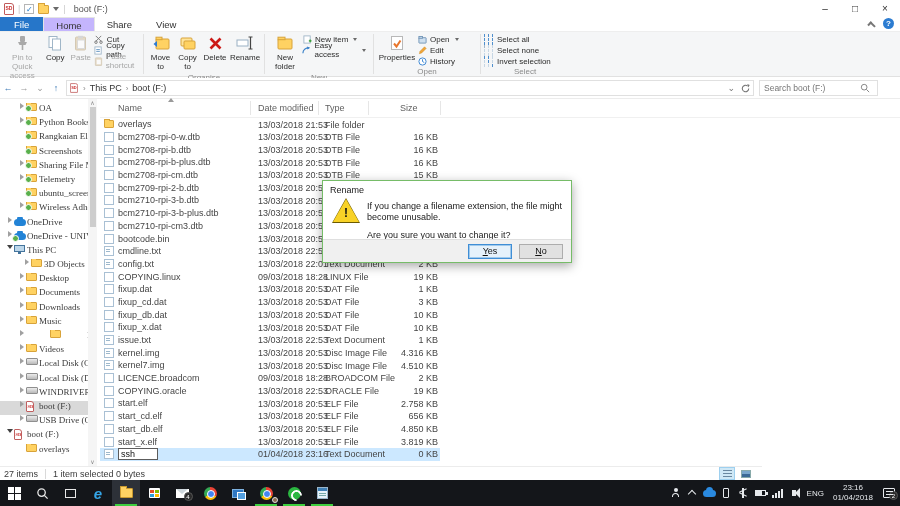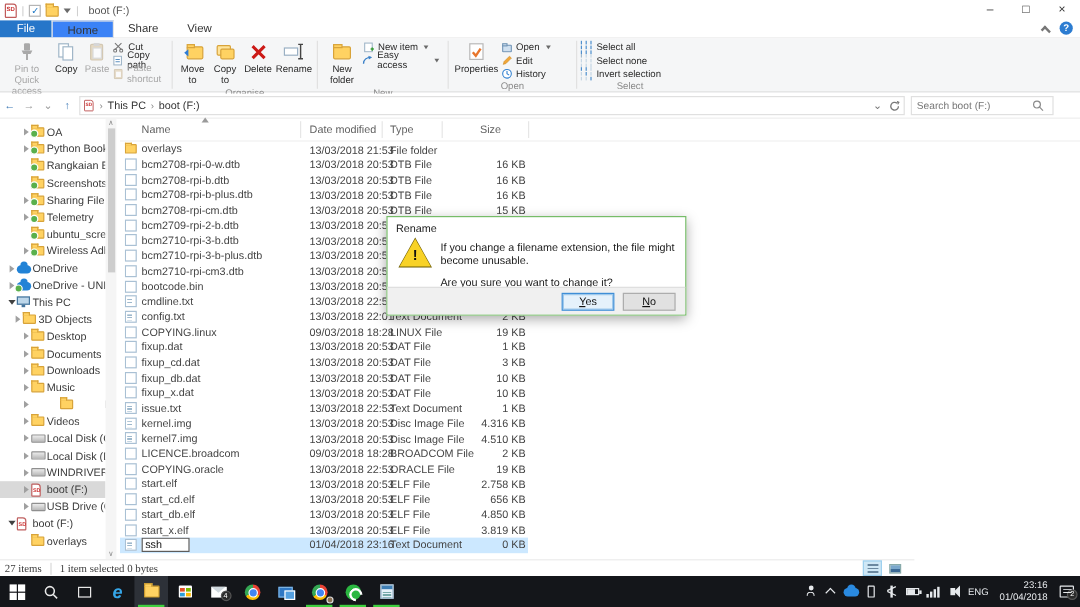--- a/index.html
+++ b/index.html
@@ -17,21 +17,21 @@
   .mini-folder::before { content:""; position:absolute; top:-3px; left:-1px; width:5px; height:2px; background:#ffd262; border:1px solid #d8a33a; border-bottom:none; }
   .dd-tri { width:0; height:0; border-left:3px solid transparent; border-right:3px solid transparent; border-top:4px solid #6a6a6a; }
   #titlebar .title-text { margin-left:4px; color:#555; }
   .winbtns { position:absolute; right:0; top:0; height:17px; display:flex; }
   .winbtn { width:30px; height:17px; display:flex; align-items:center; justify-content:center; color:#333; font-size:10px; }
 
   
   #tabsrow { position:absolute; top:17px; left:0; width:900px; height:15px; background:#fff; display:flex; font-size:9.5px; border-bottom:1px solid #eee; }
   .tab { padding:1px 12px 0 12px; display:flex; align-items:center; color:#333; }
   .tab.file { background:#2676c9; color:#fff; padding:0 14px; }
-  .tab.active { background:#3b82f6; border:1px solid #e4e4e4; border-bottom:none; }
+  .tab.active { background:#c4b5fd; border:1px solid #e4e4e4; border-bottom:none; }
   .ribbon-mini { position:absolute; right:6px; top:18px; display:flex; gap:8px; align-items:center; }
   .chev-up { width:7px; height:5px; border-left:2px solid #777; border-top:2px solid #777; transform:rotate(45deg); margin-top:3px; }
   .help-q { width:11px; height:11px; border-radius:50%; background:#2c7cd1; color:#fff; font-size:8px; font-weight:bold; text-align:center; line-height:11px; }
 
   
   #ribbon { position:absolute; top:32px; left:0; width:900px; height:45px; background:#f5f6f7; border-bottom:1px solid #e1e1e1; display:flex; }
   .rgroup { display:flex; flex-direction:column; padding:1px 2px 0 2px; }
   .rgroup .rcontent { display:flex; flex:1; align-items:flex-start; }
   .rgroup .rlabel { text-align:center; font-size:8px; color:#8a8a8a; height:11px; line-height:11px; }
   .rsep { width:1px; background:#e1e1e1; margin:2px 1px; }
@@ -55,21 +55,21 @@
   .addrbox { height:16px; border:1px solid #e0e0e0; background:#fff; display:flex; align-items:center; flex:0 0 688px; margin-left:2px; padding:0 2px; }
   .crumb { display:flex; align-items:center; gap:4px; color:#333; }
   .crumb .gt { color:#8a8a8a; font-size:8px; }
   .addr-right { margin-left:auto; display:flex; align-items:center; gap:5px; color:#777; }
   .searchbox { height:16px; border:1px solid #e0e0e0; margin-left:5px; flex:0 0 119px; display:flex; align-items:center; padding:0 4px; }
   .searchbox input { border:none; outline:none; width:96px; font-size:8.5px; color:#757575; font-family:"Liberation Sans",sans-serif; }
 
   
   #content { position:absolute; top:99px; left:0; width:900px; height:367px; background:#fff; }
   #tree { position:absolute; top:0; left:0; width:88px; height:367px; overflow:hidden; padding-top:4px; }
-  .titem { display:flex; align-items:center; height:14.2px; font-size:9px; color:#3b3b3b; white-space:nowrap; overflow:hidden; }
+  .titem { display:flex; align-items:flex-start; height:14.2px; font-size:9px; color:#3b3b3b; white-space:nowrap; overflow:hidden;font-family:Liberation Serif, serif; }
   .titem.sel { background:#d9d9d9; }
   .chev { width:9px; flex:0 0 9px; display:flex; align-items:center; justify-content:center; }
   .chev.right::before { content:""; width:0; height:0; border-top:3px solid transparent; border-bottom:3px solid transparent; border-left:4px solid #a0a0a0; }
   .chev.down::before { content:""; width:0; height:0; border-left:3px solid transparent; border-right:3px solid transparent; border-top:4px solid #404040; }
   .tic { flex:0 0 13px; display:flex; align-items:center; justify-content:flex-start; position:relative; }
   .tlabel { overflow:hidden; text-overflow:clip; }
   
   .tfolder { width:11px; height:8px; background:#ffd262; border:1px solid #d8a33a; border-radius:1px; position:relative; }
   .tfolder::before { content:""; position:absolute; top:-3px; left:-1px; width:4px; height:2px; background:#ffd262; border:1px solid #d8a33a; border-bottom:none; }
   .sync::after { content:""; position:absolute; left:-2px; bottom:-2px; width:5px; height:5px; border-radius:50%; background:#59b04c; border:1px solid #fff; }
@@ -113,21 +113,21 @@
   .warn-tri::before { content:""; position:absolute; left:-14.5px; top:-1.5px; width:0; height:0; border-left:14.5px solid transparent; border-right:14.5px solid transparent; border-bottom:25.5px solid #6b5a00; z-index:-1; }
   .warn-tri::after { content:"!"; position:absolute; left:-2px; top:7px; font-weight:bold; font-size:12px; color:#111; }
   #dlg-line1 { line-height:1.2; }
   #dlg-line2 { margin-top:7px; }
   #dlg-btnbar { position:absolute; bottom:0; left:0; width:100%; height:23px; background:#f0f0f0; border-top:1px solid #dfdfdf; display:flex; justify-content:flex-end; align-items:center; gap:7px; padding-right:8px; }
   .dlg-btn { width:44px; height:15px; background:#e1e1e1; border:1px solid #adadad; font-size:9px; display:flex; align-items:center; justify-content:center; color:#111; }
   .dlg-btn.default { background:#e5f1fb; border:1px solid #3f8ed6; box-shadow:0 0 0 1px #9fc9ec inset; }
   .dlg-btn span::first-letter { text-decoration:underline; }
 
   
-  #statusbar { position:absolute; top:466px; left:0; width:762px; height:14px; background:#fff; border-top:1px solid #ececec; display:flex; align-items:center; font-size:9px; color:#3b3b3b;font-family:Liberation Serif, serif; }
+  #statusbar { position:absolute; top:466px; left:0; width:762px; height:14px; background:#fff; border-top:1px solid #ececec; display:flex; align-items:center; font-size:9px; color:#3b3b3b; }
   #statusbar .sdiv { width:1px; height:10px; background:#d9d9d9; margin:0 7px; }
   .viewbtns { position:absolute; right:8px; top:0px; display:flex; gap:3px; }
   .viewbtn { width:16px; height:13px; display:flex; align-items:center; justify-content:center; }
   .viewbtn.active { background:#cfe8f6; border:1px solid #9ed0ef; }
   .vb-rows { width:9px; height:8px; background:repeating-linear-gradient(to bottom,#6a88a0 0 1.5px,transparent 1.5px 3px); }
   .vb-thumb { width:10px; height:8px; background:linear-gradient(#7aa7cc 0 50%,#3c6a96 50% 100%); border:1px solid #8aa; }
 
   
   #taskbar { position:absolute; top:480px; left:0; width:900px; height:26px; background:#14161a; display:flex; align-items:stretch; }
   .tbtn { width:28px; display:flex; align-items:center; justify-content:center; position:relative; }
@@ -167,21 +167,21 @@
   .usb-ic { width:2px; height:10px; background:#e6e9ec; position:relative; }
   .usb-ic::before { content:""; position:absolute; left:-3px; top:2px; width:8px; height:1.2px; background:#e6e9ec; transform:rotate(-25deg); }
   .usb-ic::after { content:""; position:absolute; left:-3px; top:6px; width:8px; height:1.2px; background:#e6e9ec; transform:rotate(25deg); }
   .batt-ic { width:11px; height:6px; border:1.2px solid #e6e9ec; position:relative; background:linear-gradient(to right,#e6e9ec 0 70%,transparent 70%); }
   .batt-ic::after { content:""; position:absolute; right:-3px; top:1px; width:1.5px; height:2.5px; background:#e6e9ec; }
   .net-ic { display:flex; align-items:flex-end; gap:1px; }
   .net-ic i { display:block; width:2px; background:#e6e9ec; }
   .spk-ic { width:4px; height:6px; background:#e6e9ec; position:relative; }
   .spk-ic::before { content:""; position:absolute; left:3px; top:-2px; border-top:5px solid transparent; border-bottom:5px solid transparent; border-right:5px solid #e6e9ec; }
   .lang { font-size:8px; padding:0 4px; }
-  .clock { font-size:8px; text-align:right; line-height:1.25; padding:0 5px; }
+  .clock { font-size:8px; text-align:center; line-height:1.25; padding:0 5px; }
   .notif-ic { width:12px; height:10px; border:1.2px solid #e6e9ec; border-radius:1px; position:relative; }
   .notif-ic::after { content:""; position:absolute; left:1.5px; top:2px; width:7px; height:4px; background:repeating-linear-gradient(to bottom,#e6e9ec 0 1px,transparent 1px 2.5px); }
 </style>
 </head>
 <body>
 
 <div id="stage">
 
   <div id="titlebar">
     <div class="qat">
@@ -533,21 +533,21 @@
           </span>
           <span class="tlabel">OneDrive - UNIVE</span>
         </div>
         <div class="titem" style="padding-left: 5px;">
           <span class="chev down"></span>
           <span class="tic">
             <span class="tpc"></span>
           </span>
           <span class="tlabel">This PC</span>
         </div>
-        <div class="titem" style="padding-left: 10px;">
+        <div class="titem" style="padding-left: 22px;">
           <span class="chev right"></span>
           <span class="tic">
             <span class="tfolder"></span>
           </span>
           <span class="tlabel">3D Objects</span>
         </div>
         <div class="titem" style="padding-left: 17px;">
           <span class="chev right"></span>
           <span class="tic">
             <span class="tfolder"></span>

